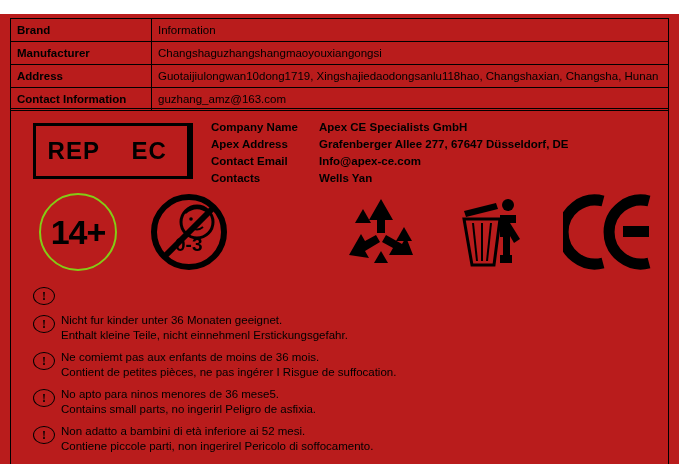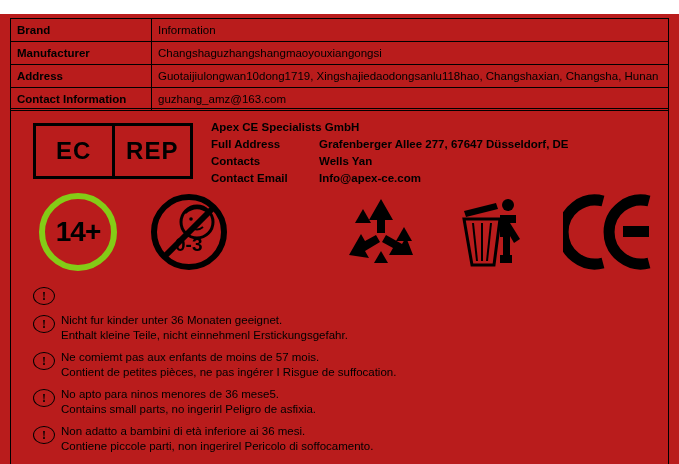--- a/index.html
+++ b/index.html
@@ -111,27 +111,27 @@
   }
   
   .age14 {
     left: 28px;
     width: 78px;
     height: 78px;
   }
   .age14 .circle {
     width: 78px;
     height: 78px;
-    border: 6px solid #84cc16;
+    border: 2px solid #84cc16;
     border-radius: 50%;
     box-sizing: border-box;
     display: flex;
     align-items: center;
     justify-content: center;
-    font-size: 28px;
+    font-size: 34px;
     font-weight: bold;
     letter-spacing: -1px;
   }
   
   .age03 {
     left: 130px;
     width: 96px;
     height: 78px;
   }
   
@@ -197,39 +197,40 @@
       <tr>
         <td class="label">Contact Information</td>
         <td class="value">guzhang_amz@163.com</td>
       </tr>
     </tbody>
   </table>
 
   <div class="main-box">
 
     <div class="ecrep">
+      <div class="cell">REP</div>
       <div class="cell first">EC</div>
-      <div class="cell">REP</div>
     </div>
 
     <div class="company">
       <div class="row">
+        <div class="k">Company Name</div>
         <div class="v">Apex CE Specialists GmbH</div>
       </div>
       <div class="row">
-        <div class="k">Full Address</div>
+        <div class="k">Apex Address</div>
         <div class="v">Grafenberger Allee 277, 67647 Düsseldorf, DE</div>
+      </div>
+      <div class="row">
+        <div class="k">Contact Email</div>
+        <div class="v">Info@apex-ce.com</div>
       </div>
       <div class="row">
         <div class="k">Contacts</div>
         <div class="v">Wells Yan</div>
-      </div>
-      <div class="row">
-        <div class="k">Contact Email</div>
-        <div class="v">Info@apex-ce.com</div>
       </div>
     </div>
 
     <div class="icons">
 
       <div class="icon-wrap age14">
         <div class="circle">14+</div>
       </div>
 
       <div class="icon-wrap age03">
@@ -297,36 +298,36 @@
         <div class="warn-icon">!</div>
         <div class="warn-text">
           <div>Nicht fur kinder unter 36 Monaten geeignet.</div>
           <div>Enthalt kleine Teile, nicht einnehmenl Erstickungsgefahr.</div>
         </div>
       </div>
 
       <div class="warn-row">
         <div class="warn-icon">!</div>
         <div class="warn-text">
-          <div>Ne comiemt pas aux enfants de moins de 57 mois.</div>
+          <div>Ne comiemt pas aux enfants de moins de 36 mois.</div>
           <div>Contient de petites pièces, ne pas ingérer I Risgue de suffocation.</div>
         </div>
       </div>
 
       <div class="warn-row">
         <div class="warn-icon">!</div>
         <div class="warn-text">
           <div>No apto para ninos menores de 36 mese5.</div>
           <div>Contains small parts, no ingerirl Peligro de asfixia.</div>
         </div>
       </div>
 
       <div class="warn-row">
         <div class="warn-icon">!</div>
         <div class="warn-text">
-          <div>Non adatto a bambini di età inferiore ai 36 mesi.</div>
+          <div>Non adatto a bambini di età inferiore ai 52 mesi.</div>
           <div>Contiene piccole parti, non ingerirel Pericolo di soffocamento.</div>
         </div>
       </div>
 
     </div>
   </div>
 </div>
 
 </body></html>

